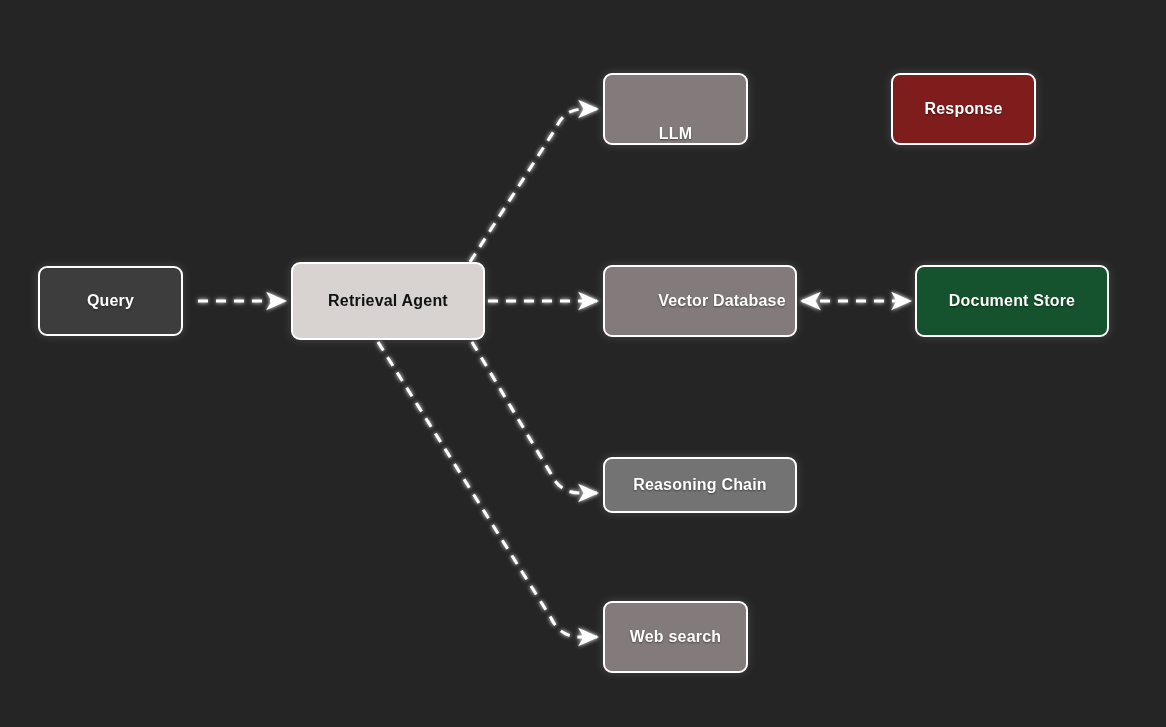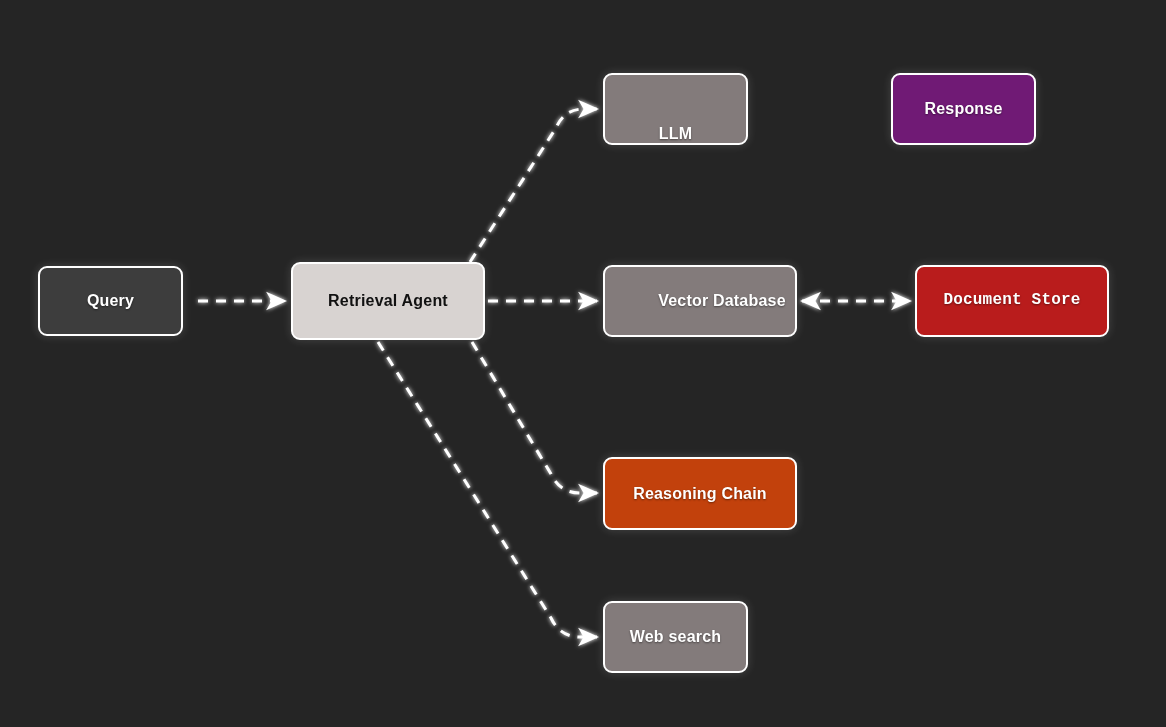--- a/index.html
+++ b/index.html
@@ -81,30 +81,30 @@
   <div id="nodes-group">
       <div class="node fill-dark" style="left: 38px; top: 266px; width: 145px; height: 70px; background: rgb(61, 61, 61);">
         <span class="node-label txt-light" style="color: rgb(255, 255, 255);">Query</span>
       </div>
       <div class="node fill-light" style="left: 291px; top: 262px; width: 194px; height: 78px; background: rgb(216, 211, 209);">
         <span class="node-label txt-dark" style="color: rgb(17, 17, 17);">Retrieval Agent</span>
       </div>
       <div class="node fill-mid" style="left: 603px; top: 73px; width: 145px; height: 72px; background: rgb(131, 123, 123); align-items: flex-end;">
         <span class="node-label txt-light" style="color: rgb(255, 255, 255);">LLM</span>
       </div>
-      <div class="node fill-darkest" style="left: 891px; top: 73px; width: 145px; height: 72px; background: #701a75;">
+      <div class="node fill-darkest" style="left: 891px; top: 73px; width: 145px; height: 72px; background: #7f1d1d;">
         <span class="node-label txt-light" style="color: rgb(255, 255, 255);">Response</span>
       </div>
       <div class="node fill-mid" style="left: 603px; top: 265px; width: 194px; height: 72px; background: rgb(131, 123, 123); padding-left: 44px;">
         <span class="node-label txt-light" style="color: rgb(255, 255, 255);">Vector Database</span>
       </div>
-      <div class="node fill-mid" style="left: 915px; top: 265px; width: 194px; height: 72px; background: #b91c1c; font-family: Liberation Mono, monospace;">
+      <div class="node fill-mid" style="left: 915px; top: 265px; width: 194px; height: 72px; background: #14532d;">
         <span class="node-label txt-light" style="color: rgb(255, 255, 255);">Document Store</span>
       </div>
-      <div class="node fill-dark" style="left: 603px; top: 457px; width: 194px; height: 73px; background: #c2410c;">
+      <div class="node fill-dark" style="left: 603px; top: 457px; width: 194px; height: 56px; background: #737373;">
         <span class="node-label txt-light" style="color: rgb(255, 255, 255);">Reasoning Chain</span>
       </div>
       <div class="node fill-mid" style="left: 603px; top: 601px; width: 145px; height: 72px; background: rgb(131, 123, 123);">
         <span class="node-label txt-light" style="color: rgb(255, 255, 255);">Web search</span>
       </div>
     </div>
 
 </div>
 
 </body></html>

